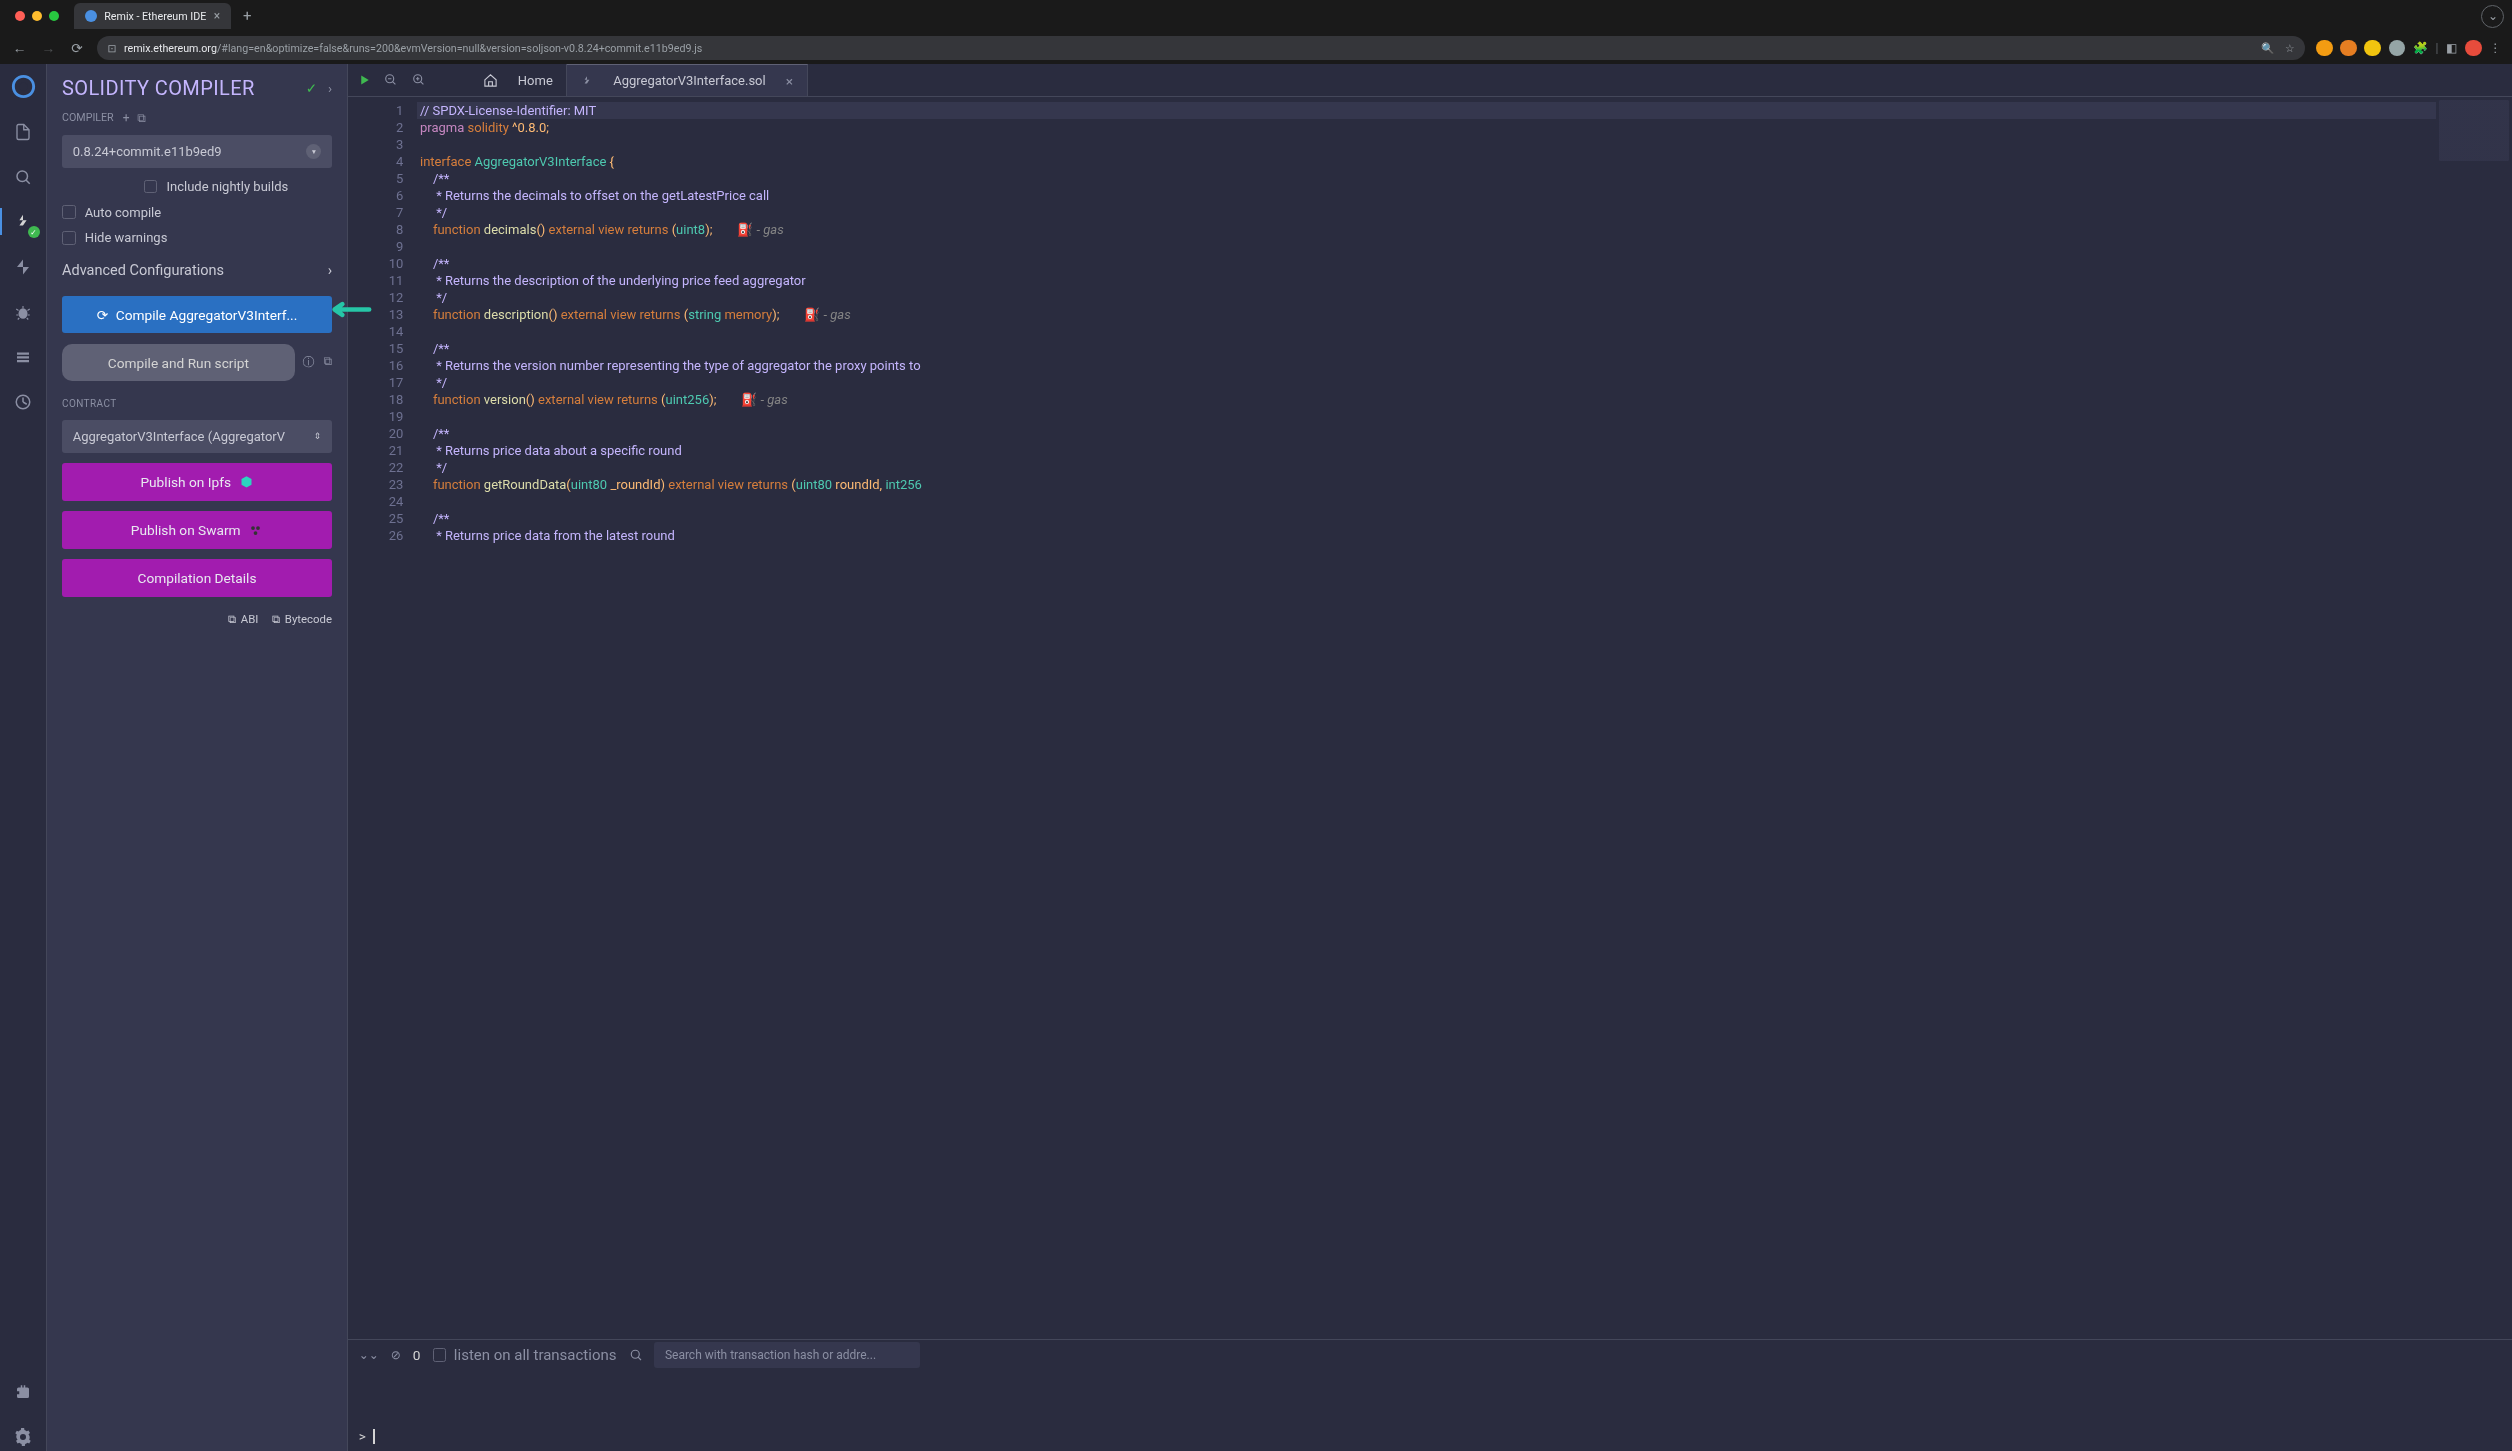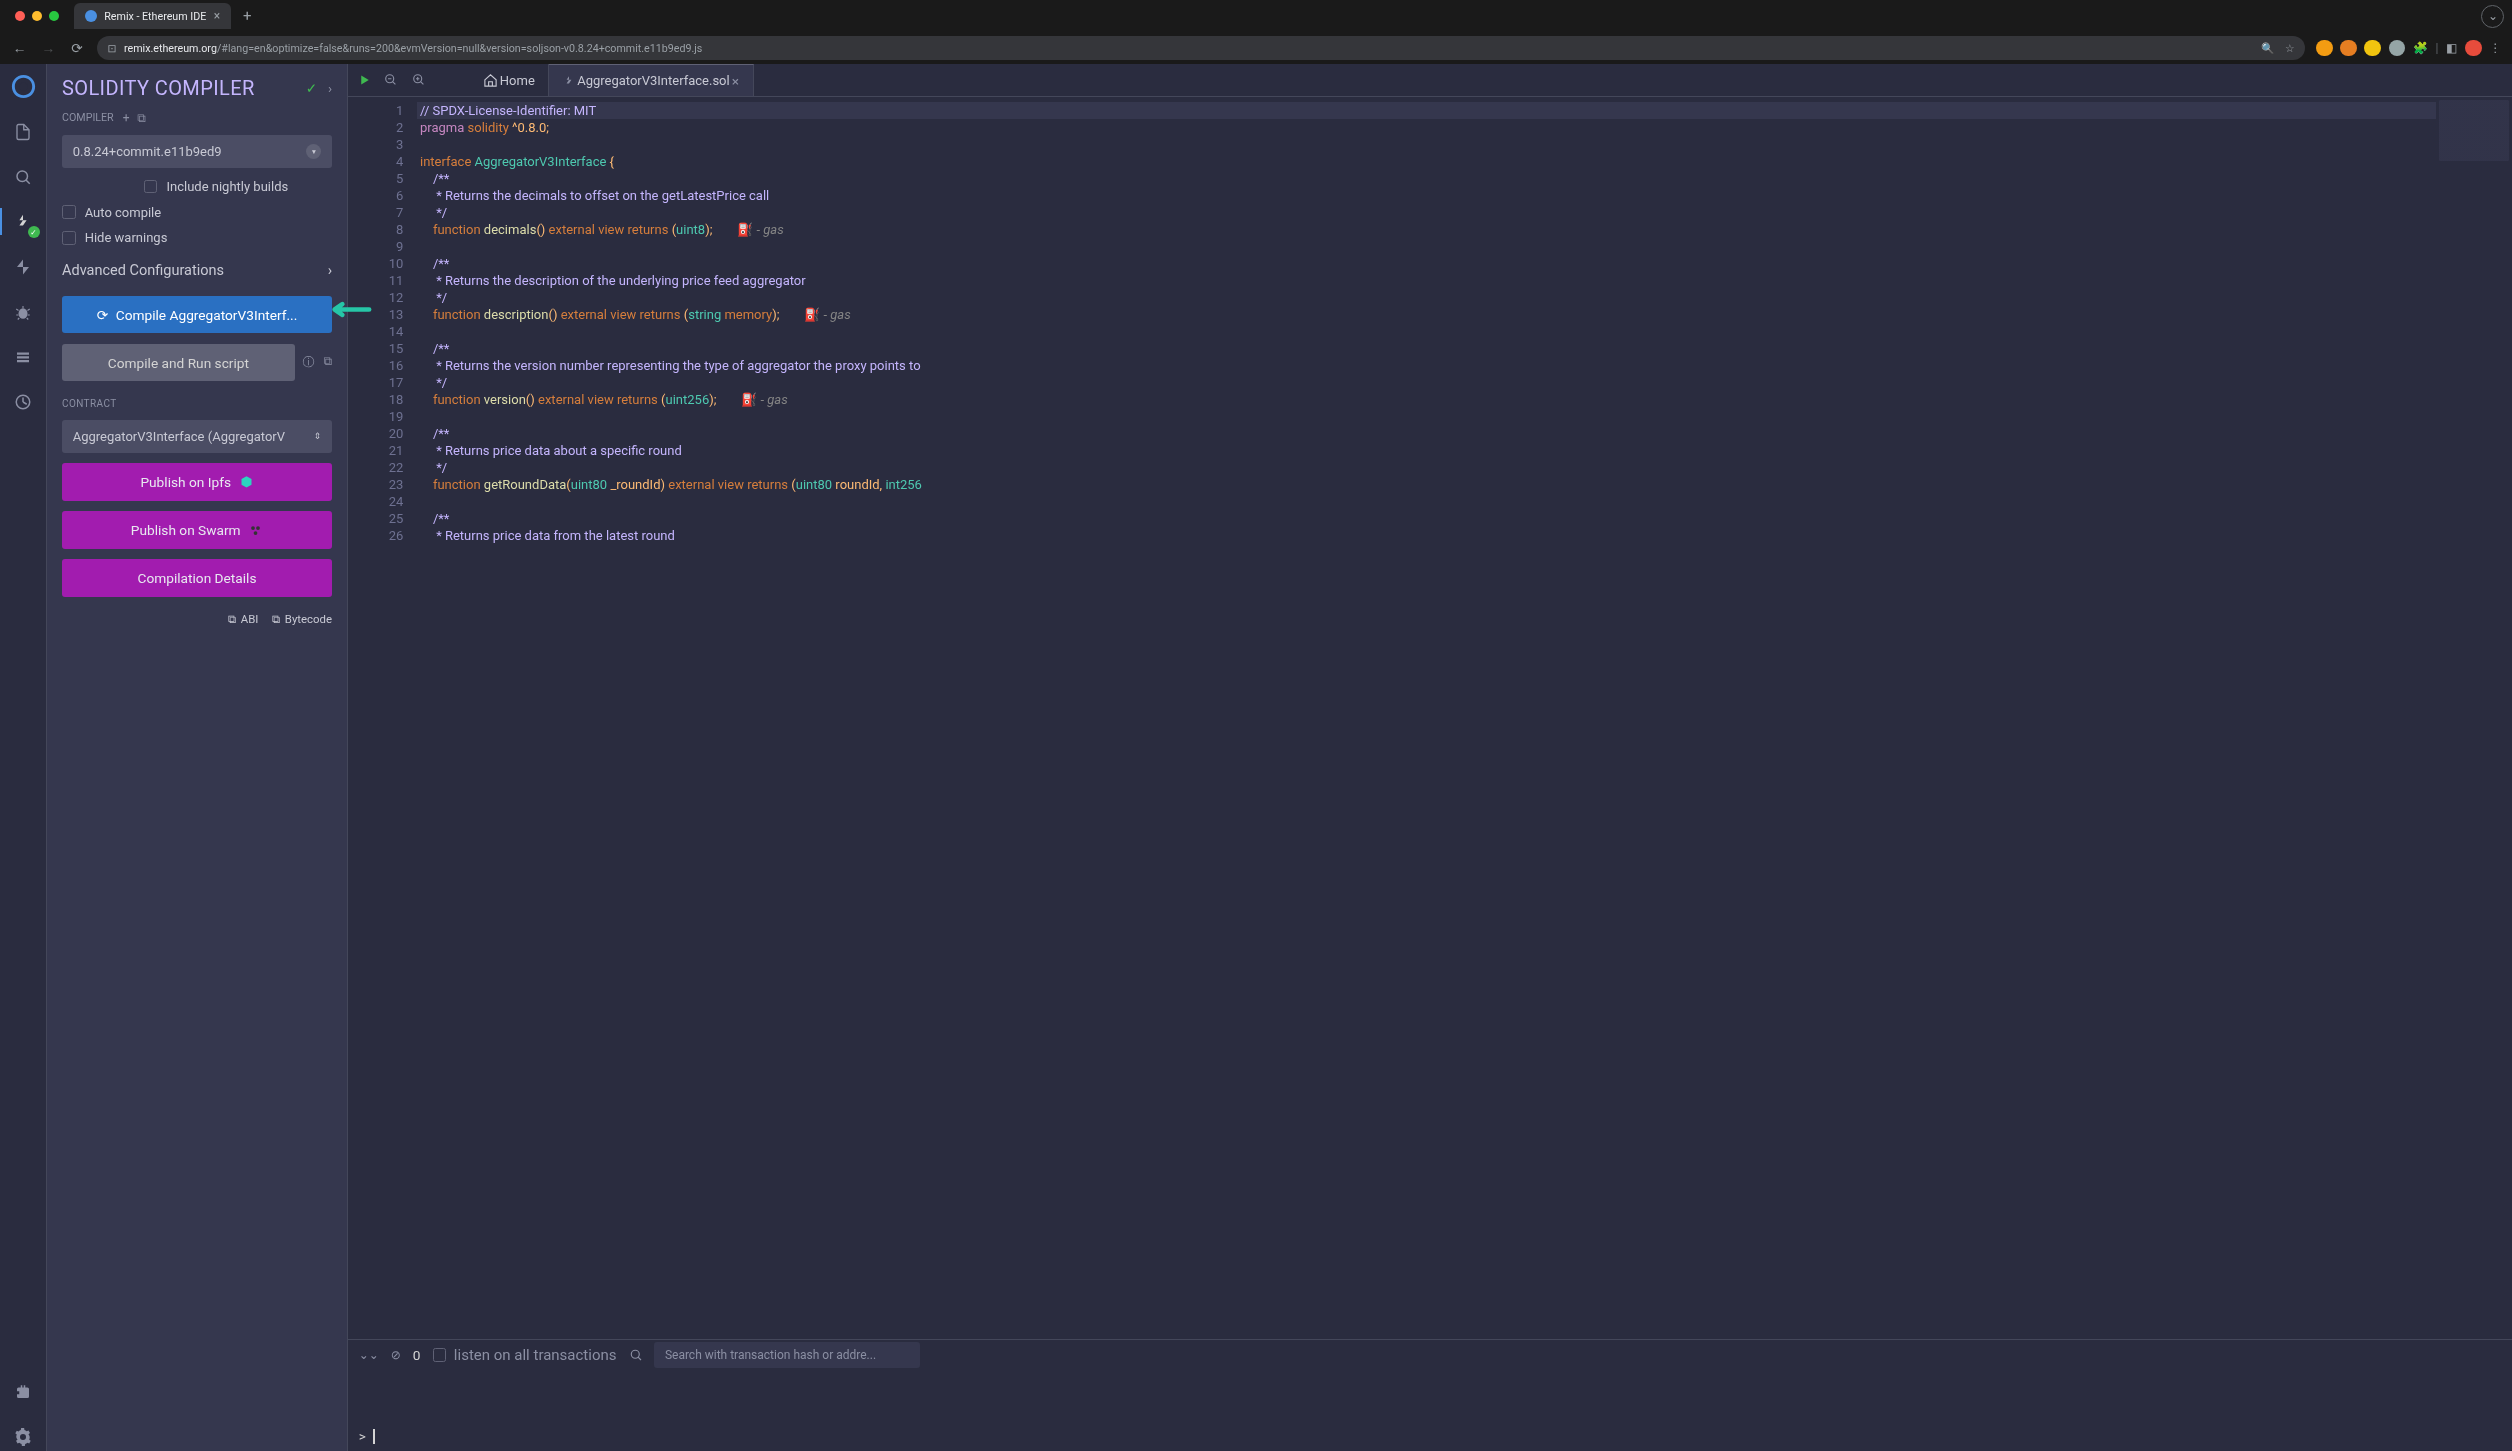--- a/index.html
+++ b/index.html
@@ -53,34 +53,34 @@
 .checkbox-row { display: flex; align-items: center; gap: 9px; font-size: 13px; color: #c8c9d4; }
 .checkbox { width: 13.7px; height: 13.7px; border: 1.5px solid #5f6175; border-radius: 2.3px; }
 .nightly { justify-content: center; padding-left: 38px; }
 .adv-config { display: flex; align-items: center; justify-content: space-between; font-size: 14.5px; padding: 6px 0; }
 .btn { border-radius: 3px; padding: 10.7px; font-size: 13.7px; display: flex; align-items: center; justify-content: center; gap: 7.6px; cursor: pointer; }
 .btn.primary { background: #2a70c2; color: #fff; }
 .btn.secondary { background: #5f6175; color: #d4d4d4; }
 .btn.outline { background: #a21caf; color: #e8e9f0; }
 .btn-row-icons { display: flex; gap: 9px; color: #8b8fa3; font-size: 12px; }
 .compile-script-row { display: flex; align-items: center; gap: 7.6px; }
-.compile-script-row .btn { flex: 1; }
+.compile-script-row .btn { flex: 1; border-radius: 10px; }
 .contract-label { font-size: 10px; color: #8b8fa3; letter-spacing: 0.4px; margin-top: 6px; }
 .publish-icon { width: 15px; height: 15px; }
 .abi-row { display: flex; justify-content: flex-end; gap: 13.7px; font-size: 11.4px; margin-top: 4.6px; }
 .abi-item { display: flex; align-items: center; gap: 4.6px; }
 
 .arrow-indicator { position: absolute; left: 327px; top: 298px; z-index: 100; }
 
 .editor-area { flex: 1; display: flex; flex-direction: column; background: #2a2c3f; position: relative; }
 .editor-toolbar { height: 33px; display: flex; align-items: center; padding: 0 10.7px; gap: 13.7px; border-bottom: 0.8px solid #44475a; }
 .toolbar-icon { color: #8b8fa3; font-size: 13.7px; }
 .toolbar-icon.play { color: #3fb950; font-size: 12px; }
 .editor-tabs { display: flex; margin-left: 30px; }
-.editor-tab { display: flex; align-items: center; gap: 2px; padding: 7.6px 13.7px; color: #c8c9d4; font-size: 13px; border-right: 0.8px solid #44475a; }
+.editor-tab { display: flex; align-items: center; gap: 20px; padding: 7.6px 13.7px; color: #c8c9d4; font-size: 13px; border-right: 0.8px solid #44475a; }
 .editor-tab.active { background: #35374e; border-top: 1.5px solid #5f6175; }
 
 .code-area { flex: 1; display: flex; font-family: "SF Mono", Monaco, Consolas, monospace; font-size: 13px; line-height: 1.32; overflow: hidden; }
 .gutter { width: 69px; text-align: right; padding-right: 13.7px; color: #6e7191; user-select: none; padding-top: 4.6px; }
 .gutter-line { height: 17px; }
 .code-lines { flex: 1; padding-top: 4.6px; position: relative; }
 .code-line { height: 17px; white-space: pre; padding-left: 3px; }
 .code-line.hl { background: #35374e; }
 .minimap { width: 76px; background: #2a2c3f; padding: 3px; }
 .minimap-content { width: 100%; height: 61px; background: linear-gradient(#35374e 0%, #35374e 100%); opacity: 0.7; border-radius: 1.5px; }

